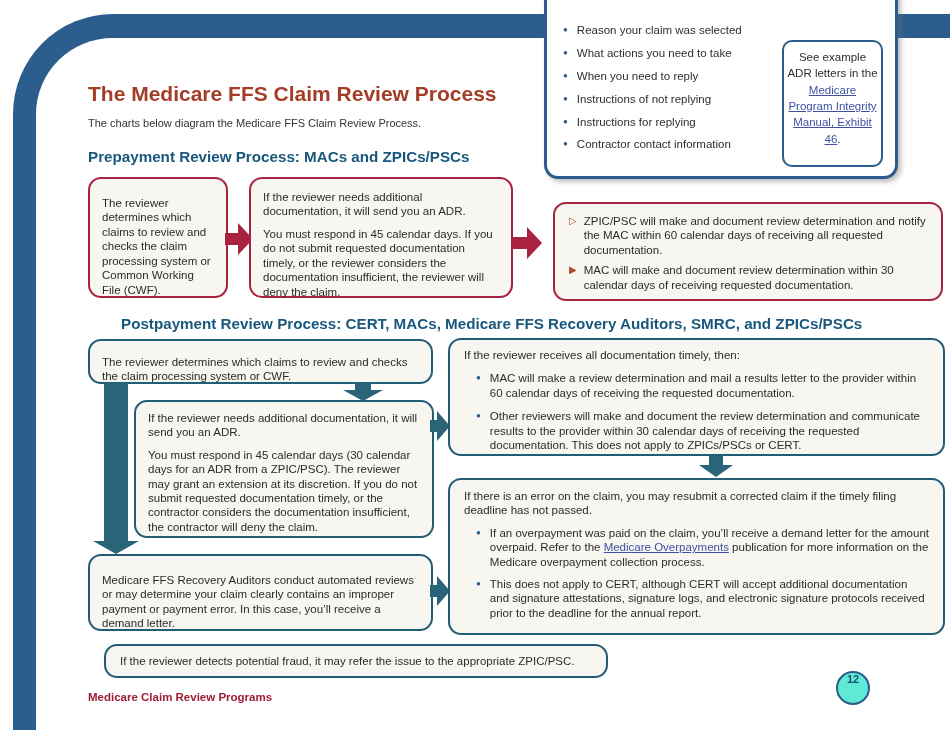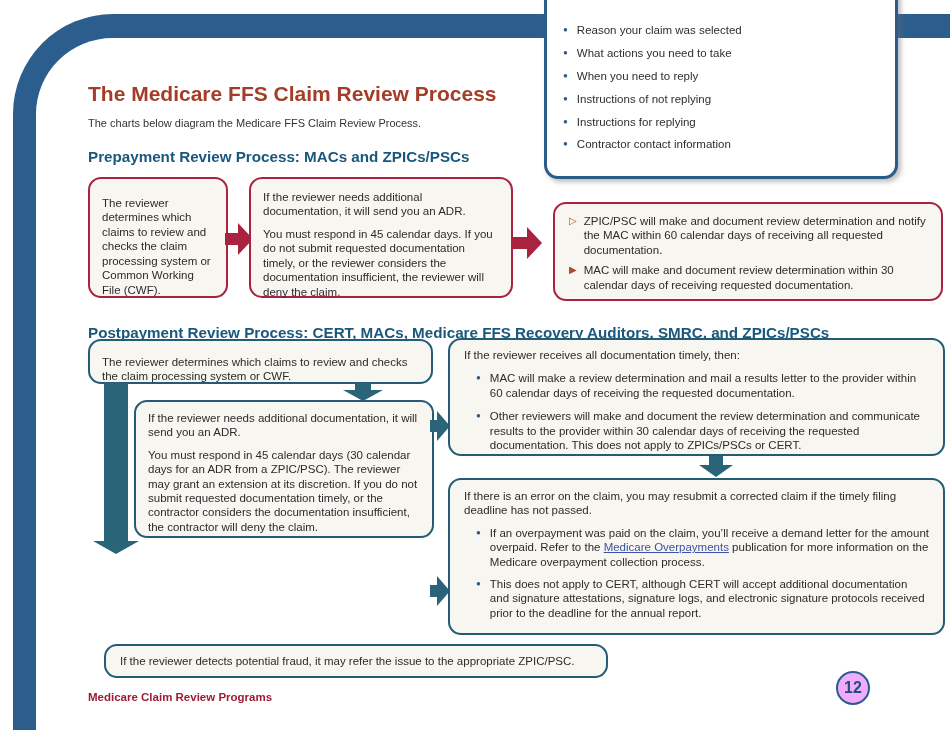--- a/index.html
+++ b/index.html
@@ -31,22 +31,22 @@
   .teal-b{border:2.5px solid #235D75;}
   .fbox p{margin:0 0 7px 0;}
   .fbox p:last-child{margin-bottom:0;margin-top:8px;}
   .tri-row{display:flex;gap:7px;margin-bottom:6px;font-size:11.5px;line-height:1.26;}
   .tri{color:#AE4A2E;font-size:10px;line-height:1.3;flex:0 0 auto;}
   .arr{position:absolute;}
   .fraud{display:flex;align-items:center;}
   
   .footer-title{position:absolute;left:88px;top:691px;font-size:11.5px;font-weight:bold;color:#9E1C33;}
   .page-badge{position:absolute;left:836px;top:671px;width:34px;height:34px;border-radius:50%;
-              border:2px solid #2B5C8B;box-sizing:border-box;display:flex;align-items:center;
-              justify-content:center;font-size:16px;font-weight:bold;color:#1F4E79;background:#f0abfc;}
+              border:2px solid #2B5C8B;box-sizing:border-box;display:flex;align-items:flex-start;
+              justify-content:center;font-size:11px;font-weight:bold;color:#1F4E79;background:#5eead4;}
 </style>
 </head>
 <body>
 
 <div class="page">
 
   <div class="swoosh"></div>
 
   <div class="callout">
     <div class="c-bullets">
@@ -68,20 +68,21 @@
         </div>
       <div class="brow">
           <span class="dot">●</span>
           <span>Instructions for replying</span>
         </div>
       <div class="brow">
           <span class="dot">●</span>
           <span>Contractor contact information</span>
         </div>
     </div>
+    <div class="side-note"><span>See example ADR letters in the </span><a class="doclink">Medicare Program Integrity Manual, Exhibit 46</a><span>.</span></div>
   </div>
 
   <div class="title">The Medicare FFS Claim Review Process</div>
   <div class="subtitle">The charts below diagram the Medicare FFS Claim Review Process.</div>
   <div class="sec-head" style="top:148px;">Prepayment Review Process: MACs and ZPICs/PSCs</div>
 
   <div class="fbox red-b" style="left:88px;top:177px;width:140px;height:121px;">
     <p>The reviewer determines which claims to review and checks the claim processing system or Common Working File (CWF).</p>
   </div>
   <svg class="arr" style="left:225px;top:222px;" width="28" height="34">
@@ -98,41 +99,44 @@
     <div class="tri-row">
         <span class="tri">▷</span>
         <span>ZPIC/PSC will make and document review determination and notify the MAC within 60 calendar days of receiving all requested documentation.</span>
       </div>
     <div class="tri-row">
         <span class="tri">▶</span>
         <span>MAC will make and document review determination within 30 calendar days of receiving requested documentation.</span>
       </div>
   </div>
 
-  <div class="sec-head" style="top:324px;">Postpayment Review Process: CERT, MACs, Medicare FFS Recovery Auditors, SMRC, and ZPICs/PSCs</div>
+  <div class="sec-head" style="top:315px;margin-left:33px;">Postpayment Review Process: CERT, MACs, Medicare FFS Recovery Auditors, SMRC, and ZPICs/PSCs</div>
 
   <div class="fbox teal-b" style="left:88px;top:339px;width:345px;height:45px;padding:6px 12px;">
     <p>The reviewer determines which claims to review and checks the claim processing system or CWF.</p>
   </div>
 
   <svg class="arr" style="left:92px;top:383px;" width="48" height="171">
     <polygon points="12,0 36,0 36,158 47,158 24,171 1,158 12,158" fill="#2A6478"></polygon>
   </svg>
   <svg class="arr" style="left:343px;top:383px;" width="40" height="18">
     <polygon points="12,0 28,0 28,7 40,7 20,18 0,7 12,7" fill="#2A6478"></polygon>
   </svg>
 
   <div class="fbox teal-b" style="left:134px;top:400px;width:300px;height:138px;line-height:1.25;">
     <p>If the reviewer needs additional documentation, it will send you an ADR.</p>
     <p>You must respond in 45 calendar days (30 calendar days for an ADR from a ZPIC/PSC). The reviewer may grant an extension at its discretion. If you do not submit requested documentation timely, or the contractor considers the documentation insufficient, the contractor will deny the claim.</p>
   </div>
   <svg class="arr" style="left:430px;top:411px;" width="20" height="30">
     <polygon points="0,9 7,9 7,0 20,15 7,30 7,21 0,21" fill="#2A6478"></polygon>
   </svg>
 
+  <div class="fbox teal-b" style="left:88px;top:554px;width:345px;height:77px;">
+    <p>Medicare FFS Recovery Auditors conduct automated reviews or may determine your claim clearly contains an improper payment or payment error. In this case, you’ll receive a demand letter.</p>
+  </div>
   <svg class="arr" style="left:430px;top:576px;" width="20" height="30">
     <polygon points="0,9 7,9 7,0 20,15 7,30 7,21 0,21" fill="#2A6478"></polygon>
   </svg>
 
   <div class="fbox teal-b" style="left:448px;top:338px;width:497px;height:118px;padding:8px 14px;">
     <p style="margin-bottom:9px;">If the reviewer receives all documentation timely, then:</p>
     <div class="brow" style="margin-left:12px;margin-bottom:9px;">
         <span class="dot">●</span>
         <span>MAC will make a review determination and mail a results letter to the provider within 60 calendar days of receiving the requested documentation.</span>
       </div>

